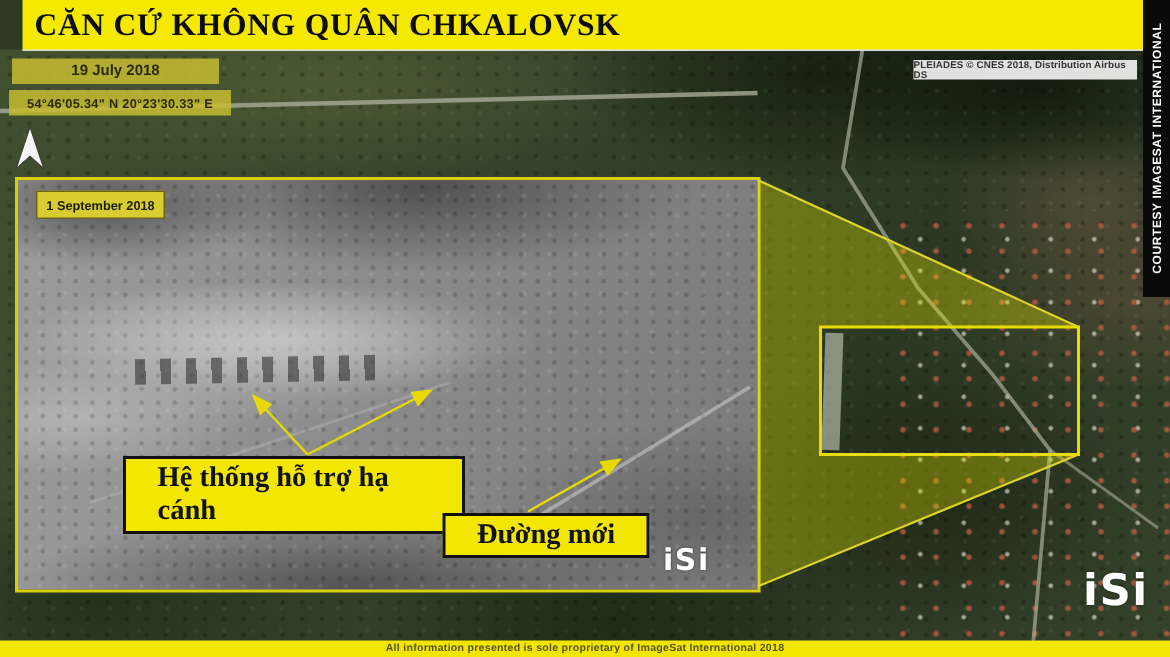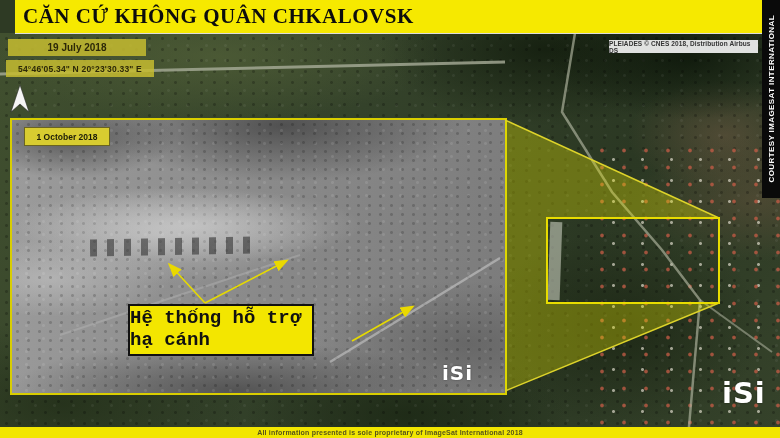--- a/index.html
+++ b/index.html
@@ -67,22 +67,22 @@
     background:rgba(198,188,48,.85);}
   .badge-coords{left:6px;top:60px;width:148px;height:17px;font-size:8.5px;letter-spacing:.2px;
     background:rgba(198,188,48,.85);}
   .badge-inset-date{left:12px;top:7px;width:84px;height:17px;font-size:8.5px;
     background:#d8cc30;border:1px solid #6a6420;color:#1c1c08;}
   .badge-provider{left:609px;top:40px;width:149px;height:13px;font-size:6.5px;letter-spacing:.1px;
     background:rgba(242,242,242,.92);color:#333;}
 
   
   .callout{position:absolute;z-index:4;background:#f3e600;border:2px solid #111;
-    font-family:Liberation Mono, monospace;font-weight:bold;color:#111;
-    font-size:19px;line-height:1.15;padding:2px 0;margin-left:46px;}
+    font-family:Liberation Serif, serif;font-weight:bold;color:#111;
+    font-size:19px;line-height:1.15;padding:2px 21px;}
   .callout-landing{left:82px;top:304px;width:182px;}
   .callout-road{left:295px;top:342px;white-space:nowrap;}
 
   
   .isi{position:absolute;z-index:4;color:#fff;font-weight:bold;font-family:"DejaVu Sans",sans-serif;
     letter-spacing:1px;text-shadow:0 0 2px rgba(0,0,0,.45);}
   .isi-inset{left:442px;top:361px;font-size:20px;}
   .isi-main{left:722px;top:376px;font-size:29px;}
 
   
@@ -102,21 +102,21 @@
 <div class="stage">
 
   <div class="sat-main"></div>
   <div class="sat-noise"></div>
   <div class="sat-town"></div>
 
   <div class="inset">
     <div class="inset-noise"></div>
     <div class="inset-apron"></div>
     <div class="inset-revetments"></div>
-    <div class="badge badge-inset-date">1 October 2018</div>
+    <div class="badge badge-inset-date">1 September 2018</div>
   </div>
 
   <svg class="overlay-svg" viewBox="0 0 780 438">
     <defs>
       <marker id="ah" markerWidth="9" markerHeight="7" refX="7" refY="3.5" orient="auto">
         <path d="M0,0 L9,3.5 L0,7 Z" fill="#ead900"></path>
       </marker>
     </defs>
 
     <path d="M0,74 Q230,68 505,62" fill="none" stroke="rgba(168,173,152,0.8)" stroke-width="3"></path>
@@ -137,20 +137,21 @@
     <path d="M352,341 L412,307" stroke="#e6da00" stroke-width="1.6" fill="none" marker-end="url(#ah)"></path>
 
     <polygon points="20,85 29,112 20,104 11,112" fill="#f5f5f5" stroke="#222" stroke-width="0.5"></polygon>
   </svg>
 
   <div class="badge badge-date">19 July 2018</div>
   <div class="badge badge-coords">54°46'05.34" N  20°23'30.33" E</div>
   <div class="badge badge-provider">PLEIADES © CNES 2018, Distribution Airbus DS</div>
 
   <div class="callout callout-landing">Hệ thống hỗ trợ hạ cánh</div>
+  <div class="callout callout-road">Đường mới</div>
 
   <div class="isi isi-inset">iSi</div>
   <div class="isi isi-main">iSi</div>
 
   <div class="title-bar">
     <h1>CĂN CỨ KHÔNG QUÂN CHKALOVSK</h1>
   </div>
 
   <div class="credit-strip">
     <span>COURTESY IMAGESAT INTERNATIONAL</span>

